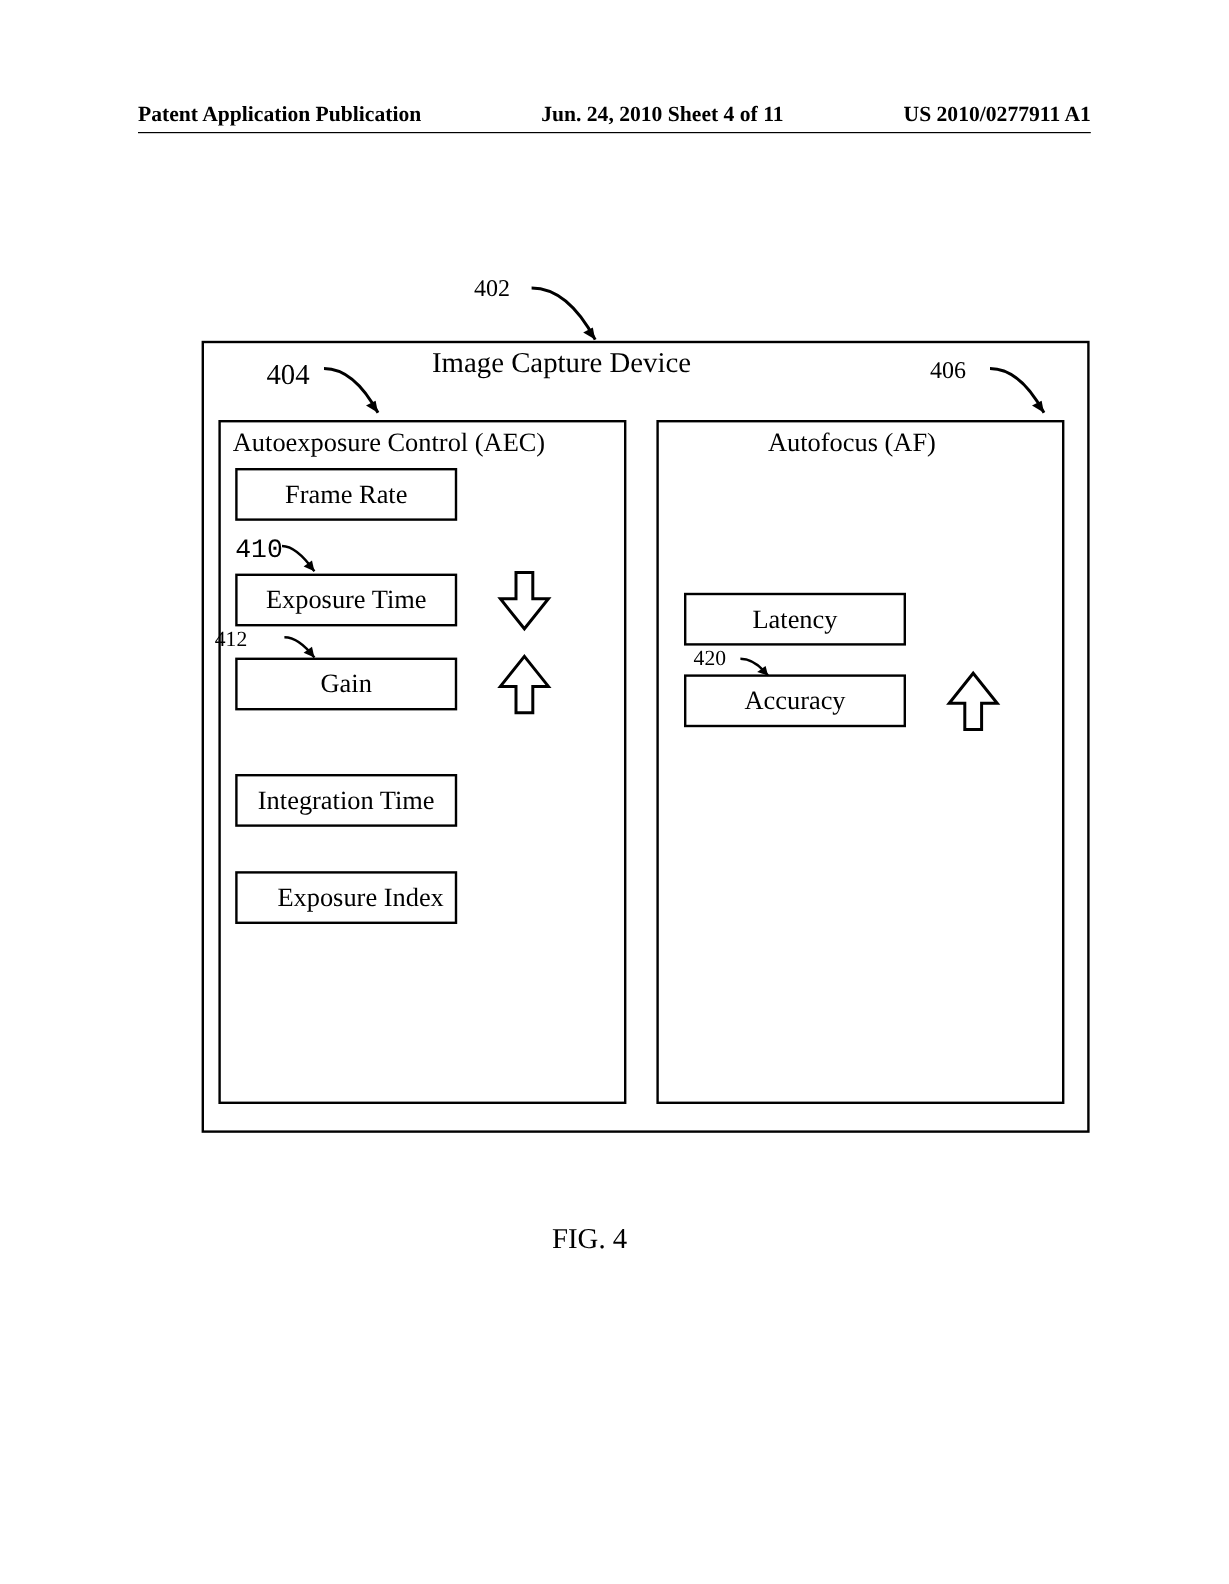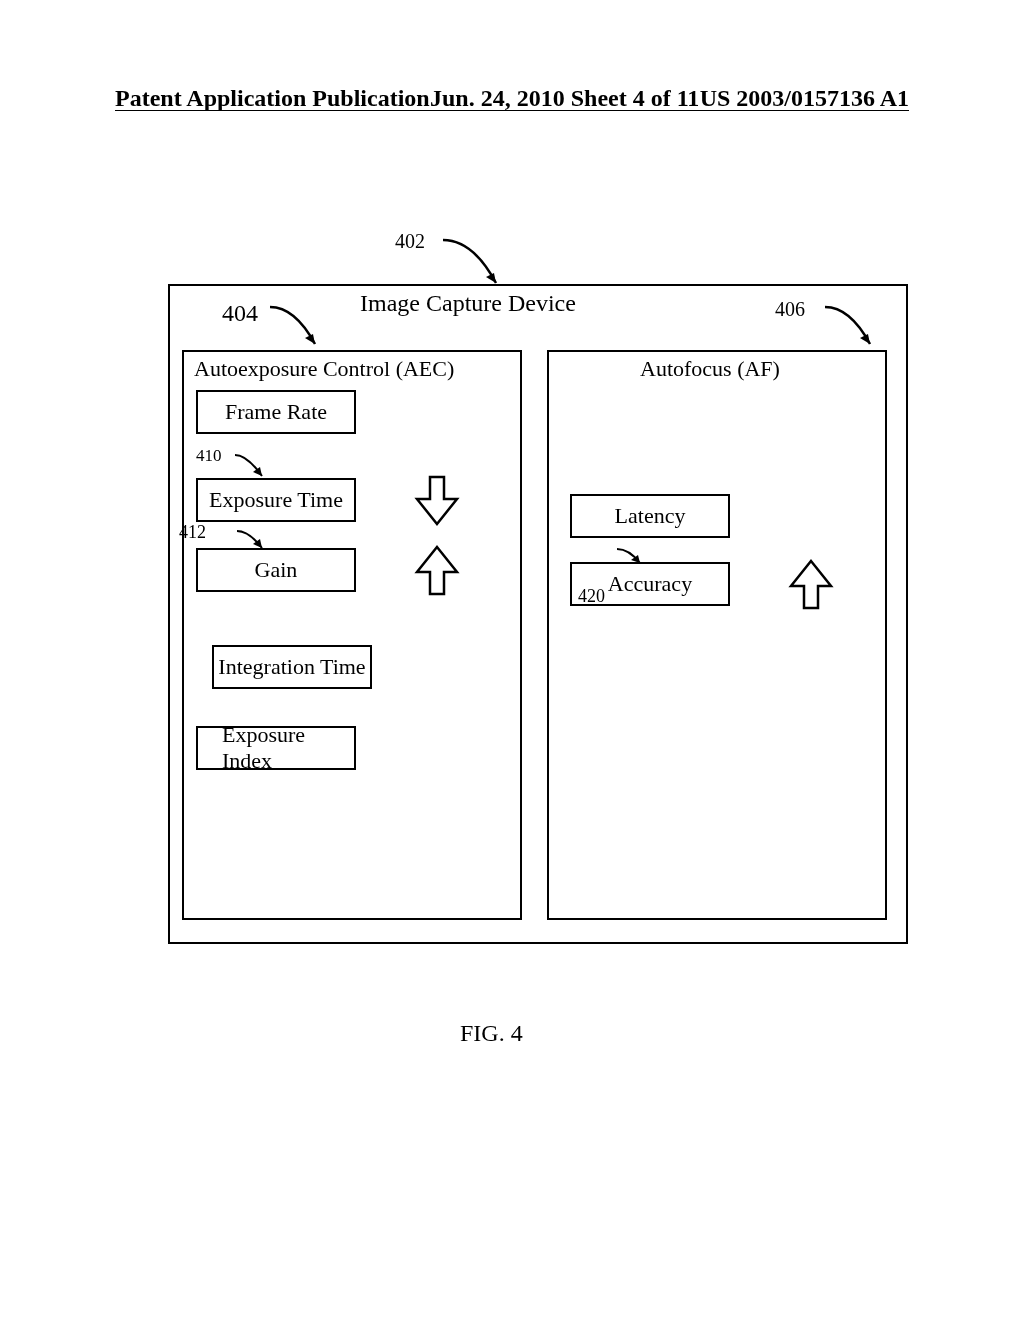--- a/index.html
+++ b/index.html
@@ -10,21 +10,21 @@
       position: relative;
       background: white;
     }
     .header {
       position: absolute;
       top: 85px;
       left: 0;
       right: 0;
       display: flex;
       justify-content: space-between;
-      font-size: 24px;
+      font-size: 18px;
       font-weight: bold;
       padding: 0 115px 0 115px;
     }
     .hr {
       position: absolute;
       top: 110px;
       left: 115px;
       right: 115px;
       border-top: 1.5px solid #000;
     }
@@ -105,40 +105,41 @@
       border: 2px solid #000;
     }
     .af-title {
       position: absolute;
       top: 126px;
       left: 640px;
       font-size: 22px;
     }
     .param-box {
       position: absolute;
-      width: 160px;
+      width: 185px;
       height: 44px;
       border: 2px solid #000;
       display: flex;
       align-items: center;
       justify-content: center;
       font-size: 22px;
     }
     .frame-rate { top: 160px; left: 196px; }
     .exposure-time { top: 248px; left: 196px; justify-content: center; }
     .gain { top: 318px; left: 196px; }
-    .integration-time { top: 415px; left: 212px; }
+    .integration-time { top: 415px; left: 196px; }
     .exposure-index { top: 496px; left: 196px; padding-left: 24px; }
     .latency { top: 264px; left: 570px; }
     .accuracy { top: 332px; left: 570px; }
     .label-410 {
       position: absolute;
       top: 216px;
       left: 196px;
-      font-size: 17px;
+      font-size: 22px;
+      font-family: Liberation Mono, monospace;
     }
     .arrow-410 {
       position: absolute;
       top: 222px;
       left: 232px;
     }
     .label-412 {
       position: absolute;
       top: 292px;
       left: 179px;
@@ -148,21 +149,20 @@
     .arrow-412 {
       position: absolute;
       top: 298px;
       left: 234px;
     }
     .label-420 {
       position: absolute;
       top: 308px;
       left: 578px;
       font-size: 18px;
-      margin-top: 48px;
     }
     .arrow-420 {
       position: absolute;
       top: 316px;
       left: 614px;
     }
     .big-arrow-down {
       position: absolute;
       top: 244px;
       left: 412px;
@@ -183,21 +183,21 @@
       left: 460px;
       font-size: 24px;
     }
   </style>
 </head>
 <body>
 
 <div class="header">
   <span>Patent Application Publication</span>
   <span>Jun. 24, 2010  Sheet 4 of 11</span>
-  <span>US 2003/0157136 A1</span>
+  <span>US 2010/0277911 A1</span>
 </div>
 <div class="hr"></div>
 
 <div class="diagram">
 
   <div class="label-402">402</div>
   <svg class="arrow-402" width="70" height="55">
     <path d="M 5 5 Q 35 5 58 48" stroke="black" stroke-width="2.5" fill="none"></path>
     <polygon points="58,48 48,42 56,38" fill="black"></polygon>
   </svg>

